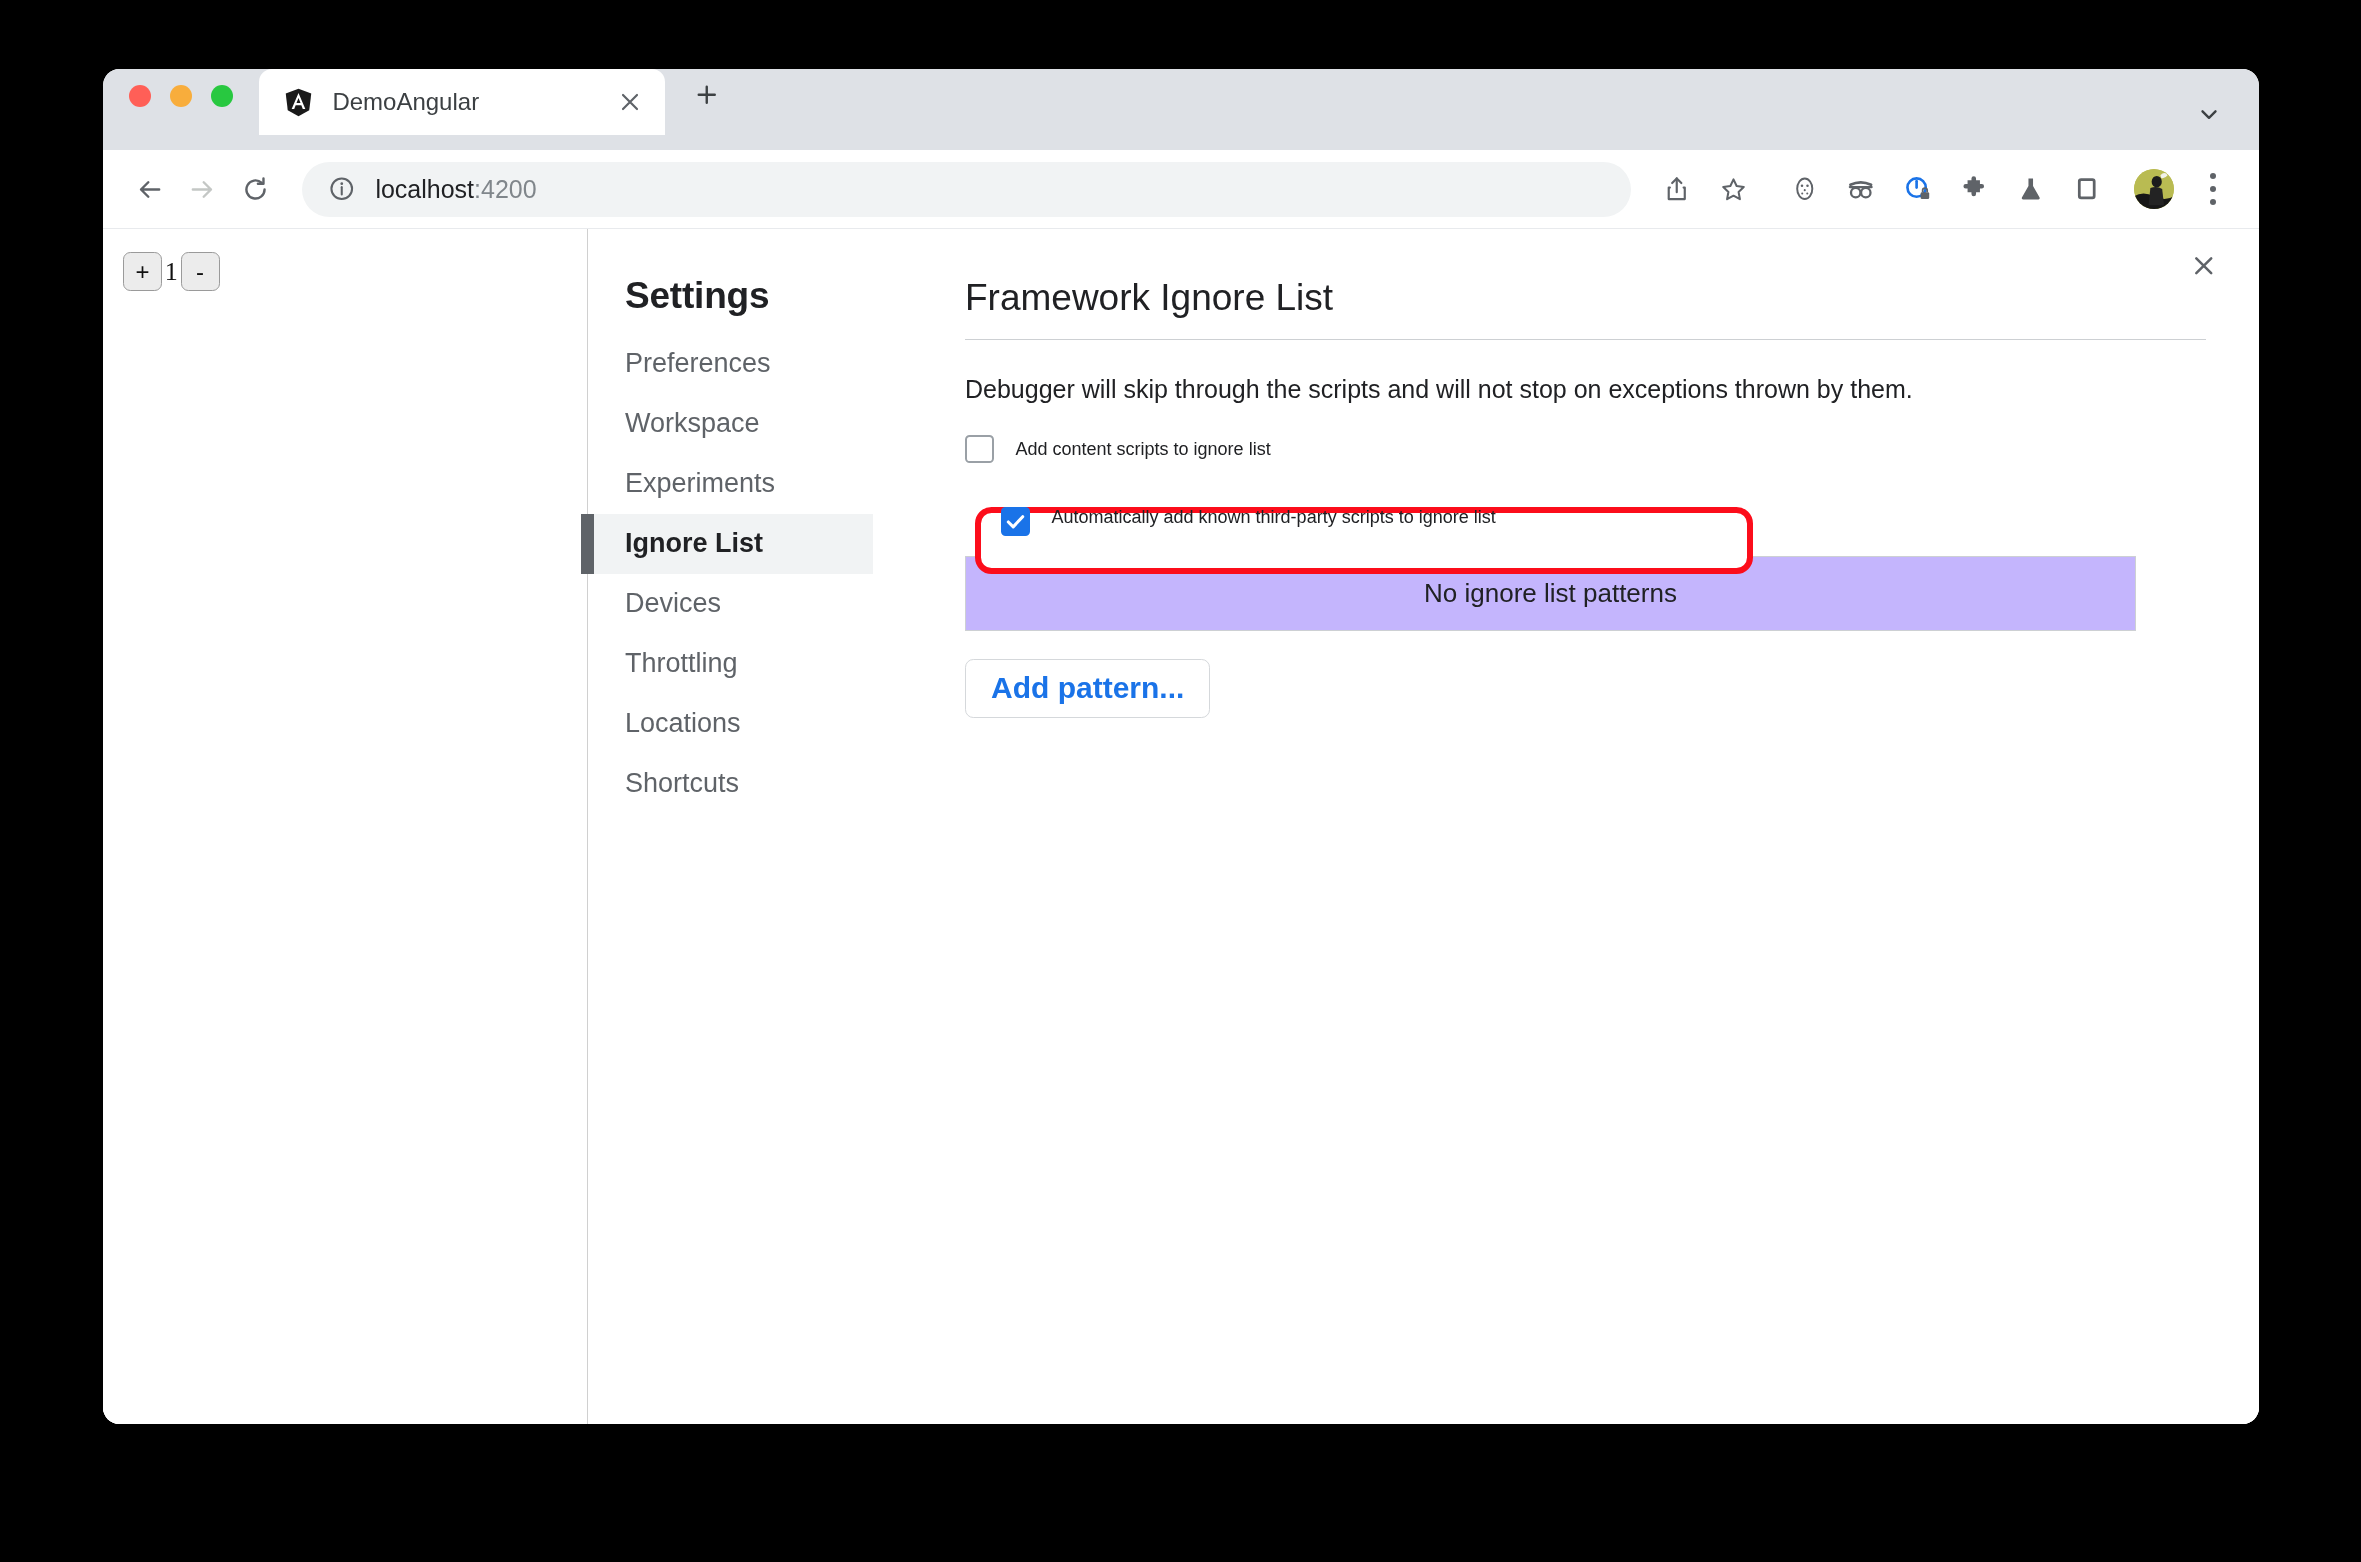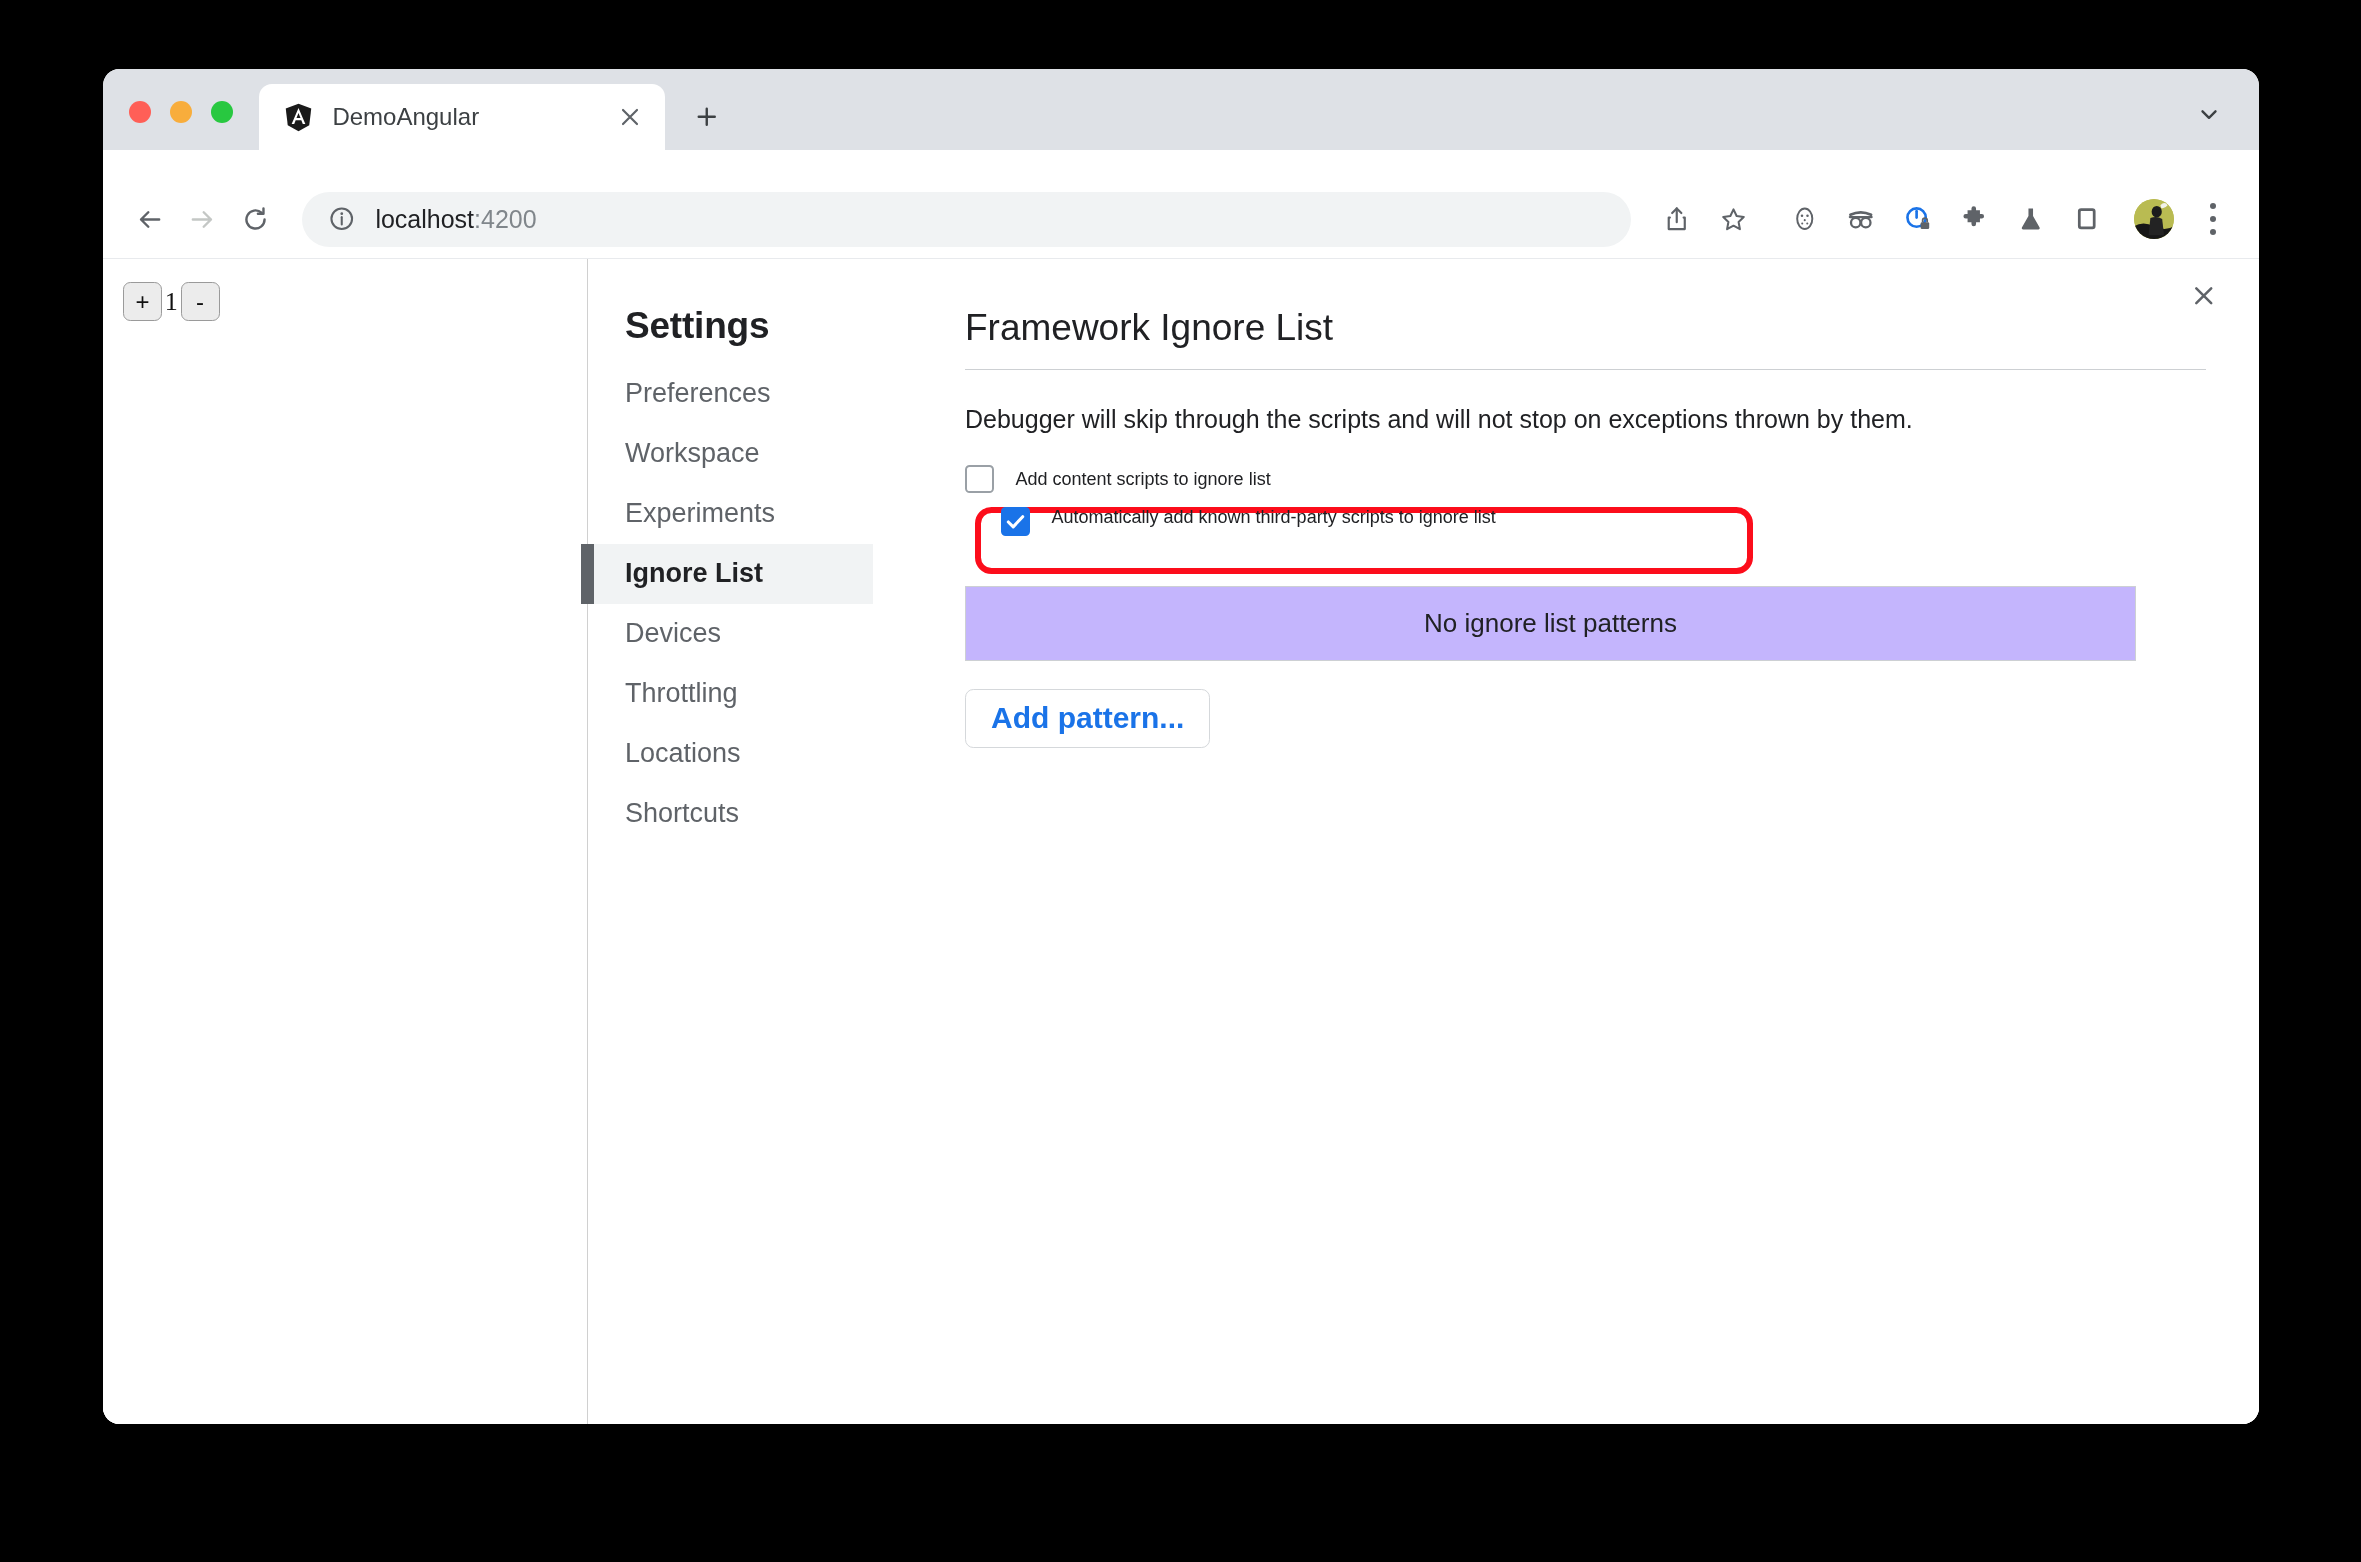--- a/index.html
+++ b/index.html
@@ -23,21 +23,20 @@
     border-radius: 16.5px;
     overflow: hidden;
   }
 
   
   .tab-strip {
     position: relative;
     height: 81px;
     background: #dee1e6;
     display: flex;
-    align-items: flex-end;
   }
   .traffic-lights {
     display: flex;
     align-items: center;
     gap: 19px;
     padding: 0 0 27.5px 26px;
   }
   .light { width: 22px; height: 22px; border-radius: 50%; }
   .light.red    { background: #ff5f57; }
   .light.yellow { background: #f8ad3c; }
@@ -85,21 +84,20 @@
   }
 
   
   .toolbar {
     height: 79px;
     background: #ffffff;
     display: flex;
     align-items: center;
     padding: 0 22px 0 20px;
     border-bottom: 1.8px solid #e8eaed;
-    margin-top: 30px;
   }
   .nav-btn {
     width: 53px; height: 53px;
     display: flex; align-items: center; justify-content: center;
     flex: 0 0 53px;
     color: #5f6368;
   }
   .nav-btn.disabled { color: #c4c7c5; }
 
   .omnibox {

